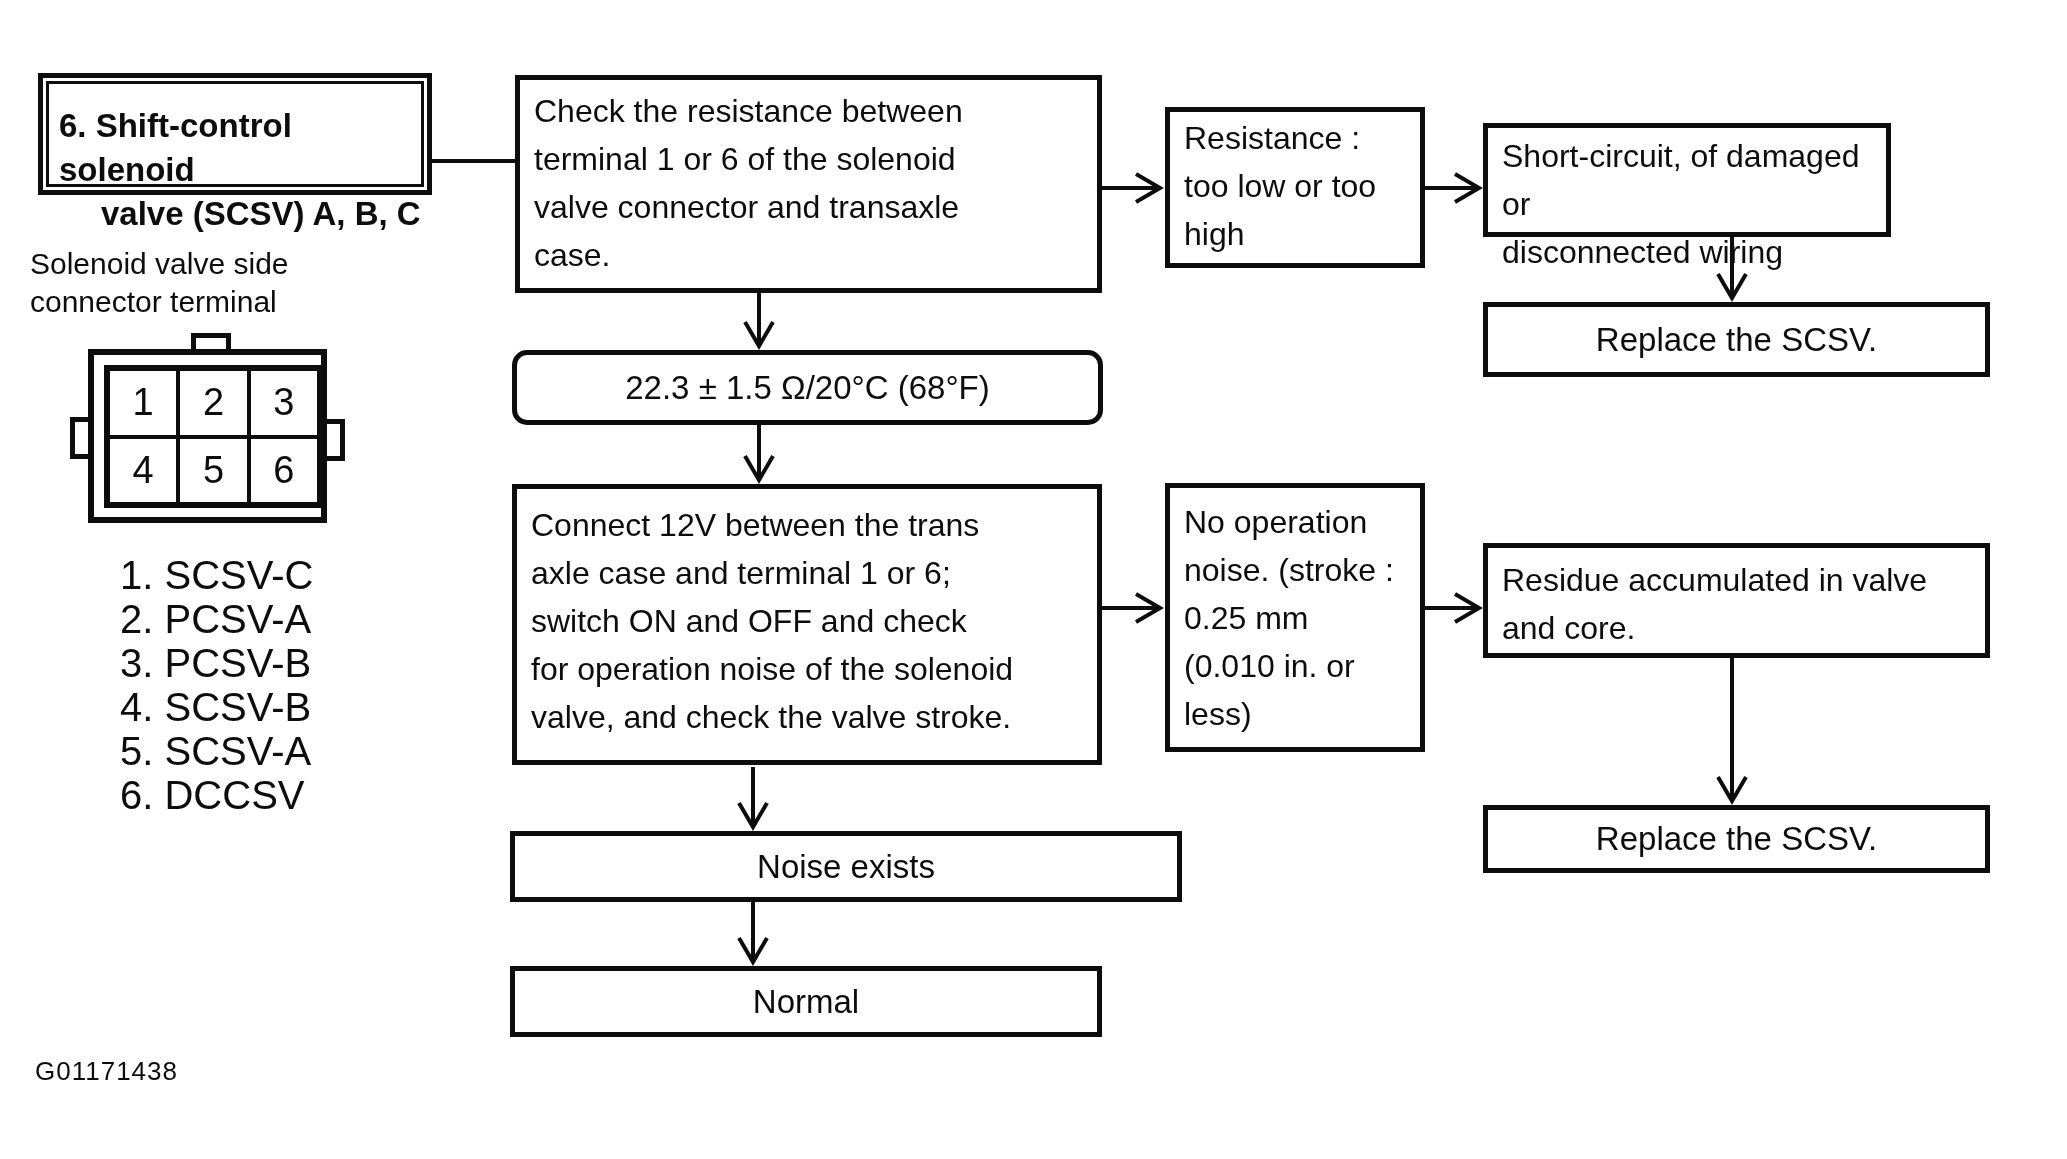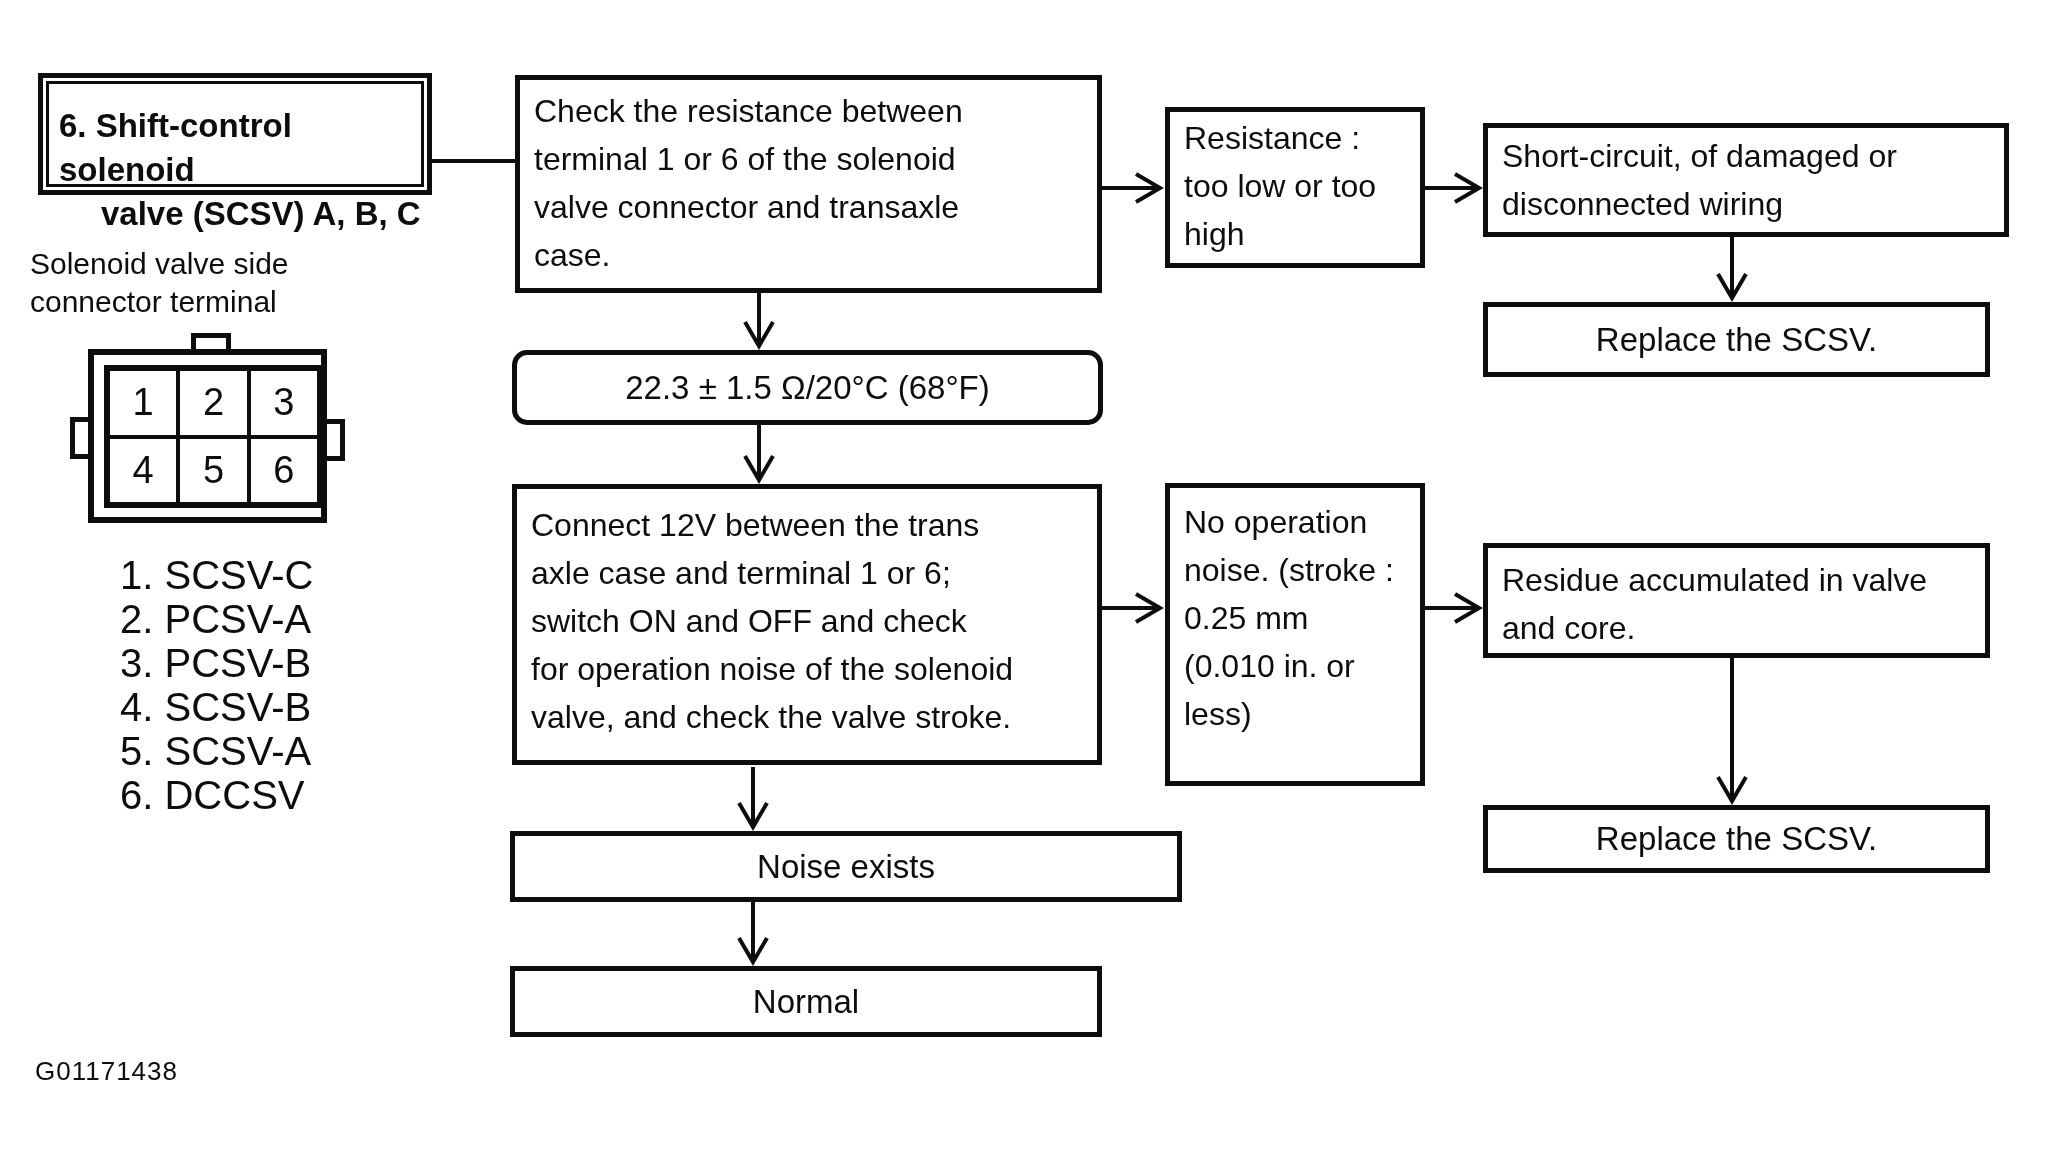--- a/index.html
+++ b/index.html
@@ -125,26 +125,26 @@
 valve, and check the valve stroke.</div>
 
   <div class="box cbox" style="left:510px; top:831px; width:672px; height:71px;">Noise exists</div>
 
   <div class="box pad" style="left:1165px; top:107px; width:260px; height:161px; padding-top:2px;">Resistance :
 too low or too
 high</div>
 
   <div class="box cbox" style="left:510px; top:966px; width:592px; height:71px;">Normal</div>
 
-  <div class="box pad" style="left:1483px; top:123px; width:526px; height:114px; padding-top:4px;">Short-circuit, of damaged or
+  <div class="box pad" style="left:1483px; top:123px; width:408px; height:114px; padding-top:4px;">Short-circuit, of damaged or
 disconnected wiring</div>
 
   <div class="box cbox" style="left:1483px; top:302px; width:507px; height:75px;">Replace the SCSV.</div>
 
-  <div class="box pad" style="left:1165px; top:483px; width:260px; height:303px; padding-top:10px;">No operation
+  <div class="box pad" style="left:1165px; top:483px; width:260px; height:269px; padding-top:10px;">No operation
 noise. (stroke :
 0.25 mm
 (0.010 in. or
 less)</div>
 
   <div class="box pad" style="left:1483px; top:543px; width:507px; height:115px; padding-top:8px;">Residue accumulated in valve
 and core.</div>
 
   <div class="box cbox" style="left:1483px; top:805px; width:507px; height:68px;">Replace the SCSV.</div>
 

